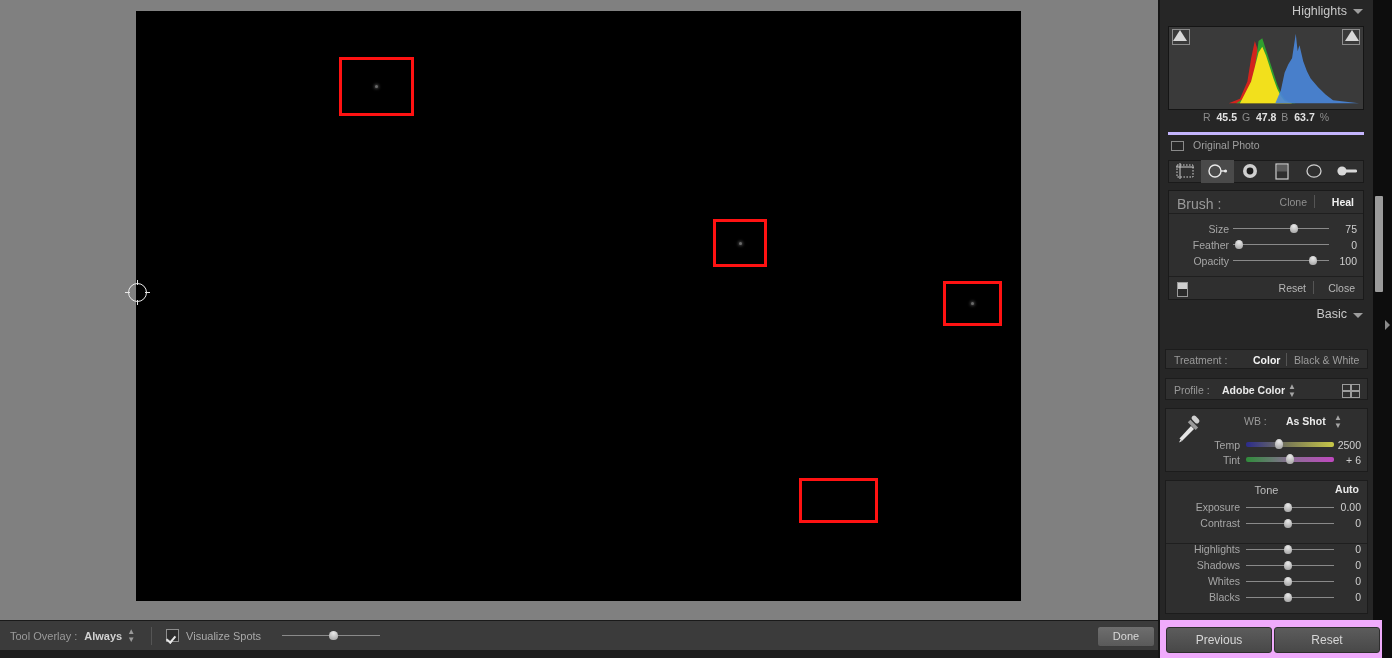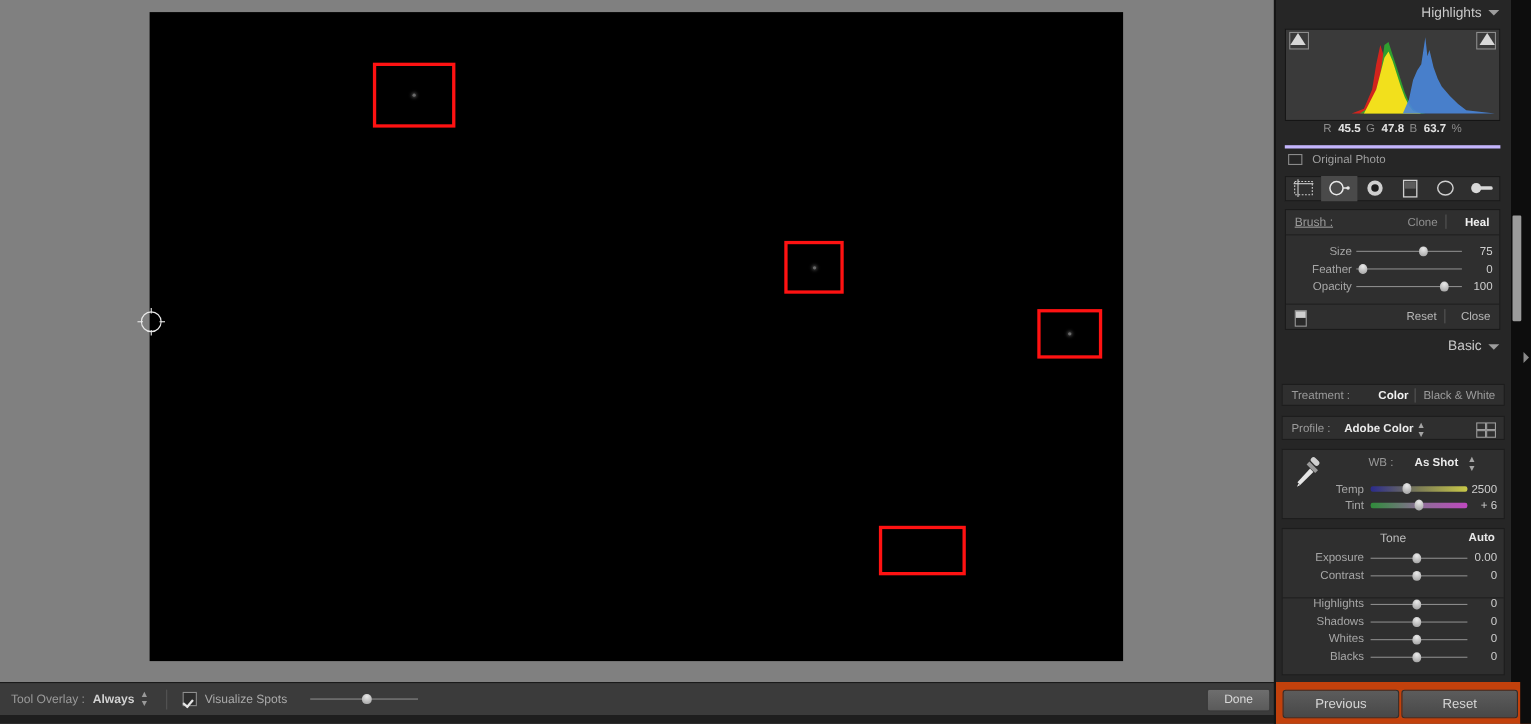--- a/index.html
+++ b/index.html
@@ -84,21 +84,21 @@
   
   .toolstrip{position:absolute;left:1168px;top:160px;width:196px;height:23px;background:#2f2f2f;
      border:1px solid #1a1a1a;box-sizing:border-box;display:flex;align-items:center;}
   .tool-ic{flex:1;height:23px;position:relative;}
   .tool-ic.sel{background:#4a4a4a;}
 
   
   .spotpanel{position:absolute;left:1168px;top:190px;width:196px;height:110px;background:#2f2f2f;
      border:1px solid #1a1a1a;box-sizing:border-box;}
   .brushrow{position:relative;height:22px;border-bottom:1px solid #1f1f1f;}
-  .brushrow .bl{position:absolute;left:8px;top:5px;color:#9a9a9a;font-size:11px;text-decoration:underline;}
+  .brushrow .bl{position:absolute;left:8px;top:5px;color:#9a9a9a;font-size:14px;}
   .brushrow .clone{position:absolute;right:56px;top:5px;color:#8f8f8f;font-size:10.5px;}
   .brushrow .sep{position:absolute;right:48px;top:4px;width:1px;height:13px;background:#555;}
   .brushrow .heal{position:absolute;right:9px;top:5px;color:#f0f0f0;font-size:10.5px;font-weight:bold;}
 
   .srow{position:relative;height:16px;}
   .srow .nm{position:absolute;right:134px;top:2px;color:#a6a6a6;font-size:10.5px;text-align:right;}
   .srow .sl{position:absolute;left:64px;top:7px;width:96px;height:2px;}
   .srow .tr{position:absolute;left:0;top:0;width:100%;height:1px;background:#8a8a8a;}
   .srow .kn{position:absolute;top:-4px;width:8px;height:9px;
      background:radial-gradient(circle at 50% 25%,#eaeaea,#9d9d9d);border-radius:50% 50% 45% 45%;}
@@ -153,21 +153,21 @@
   .trow .tr{position:absolute;left:80px;top:8px;width:88px;height:1px;background:#8a8a8a;}
   .trow .kn{position:absolute;top:4px;width:8px;height:9px;
      background:radial-gradient(circle at 50% 25%,#eaeaea,#9a9a9a);border-radius:50% 50% 45% 45%;}
   .trow .vl{position:absolute;right:6px;top:2px;color:#cfcfcf;font-size:10.5px;}
   .tdiv{position:absolute;left:0;width:100%;height:1px;background:#1f1f1f;}
 
   .presblk{top:598px;height:22px;}
   .presblk .ttl{position:absolute;left:0;width:100%;top:4px;text-align:center;color:#bdbdbd;font-size:11px;}
 
   
-  .botbar{position:absolute;left:1160px;top:620px;width:232px;height:38px;background:#c2410c;}
+  .botbar{position:absolute;left:1160px;top:620px;width:232px;height:38px;background:#f0abfc;}
   .bbtn{position:absolute;top:7px;height:24px;background:linear-gradient(#5c5c5c,#484848);
      border:1px solid #2e2e2e;border-radius:3px;color:#d6d6d6;font-size:12px;text-align:center;
      line-height:24px;}
   .bprev{left:6px;width:104px;}
   .brst{left:114px;width:104px;}
   .botbar-scroll{position:absolute;left:222px;top:0;width:10px;height:38px;background:#0d0d0d;}
   .divider-v{position:absolute;left:1158px;top:0;width:2px;height:658px;background:#151515;}
   .workarea-bottomfill{position:absolute;left:0;top:650px;width:1160px;height:8px;background:#1e1e1e;}
 </style>
 </head>

